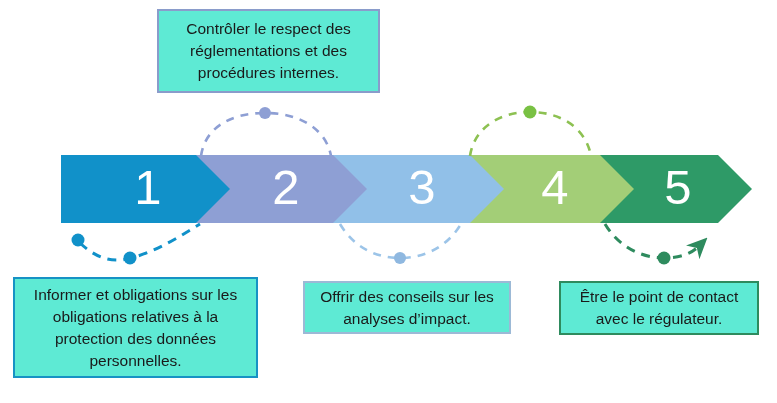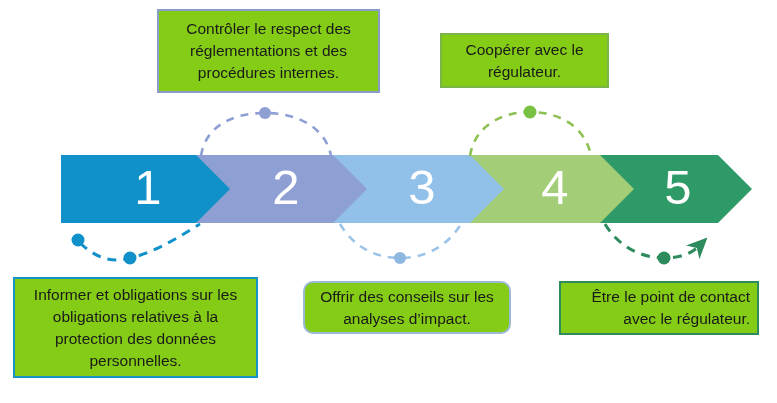--- a/index.html
+++ b/index.html
@@ -29,21 +29,21 @@
   #chevron-band {
     position: absolute;
     left: 0;
     top: 0;
     width: 777px;
     height: 403px;
   }
   .callout {
     position: absolute;
     box-sizing: border-box;
-    background: #84cc16;
+    background: #5eead4;
     border-style: solid;
     border-width: 2px;
     display: flex;
     align-items: center;
     justify-content: center;
     text-align: center;
     color: #1a1a1a;
     font-size: 15.5px;
     line-height: 1.42;
     padding: 3px 7px;
@@ -134,23 +134,20 @@
   <div class="step-number" id="step-num-3">3</div>
   <div class="step-number" id="step-num-4">4</div>
   <div class="step-number" id="step-num-5">5</div>
 
   <div class="callout" id="callout-1" style="border-color: rgb(23, 146, 196);">
     <span>Informer et obligations sur les obligations relatives à la protection des données personnelles.</span>
   </div>
   <div class="callout" id="callout-2" style="border-color: rgb(138, 156, 203);">
     <span>Contrôler le respect des réglementations et des procédures internes.</span>
   </div>
-  <div class="callout" id="callout-3" style="border-color: rgb(156, 185, 214); border-radius: 10px;">
+  <div class="callout" id="callout-3" style="border-color: rgb(156, 185, 214);">
     <span>Offrir des conseils sur les analyses d’impact.</span>
   </div>
-  <div class="callout" id="callout-4" style="border-color: rgb(124, 180, 76);">
-    <span>Coopérer avec le régulateur.</span>
-  </div>
-  <div class="callout" id="callout-5" style="border-color: rgb(46, 139, 94); text-align: right;">
+  <div class="callout" id="callout-5" style="border-color: rgb(46, 139, 94);">
     <span>Être le point de contact avec le régulateur.</span>
   </div>
 
 </div>
 
 </body></html>

